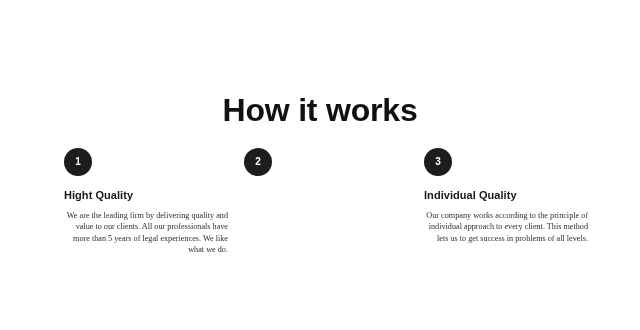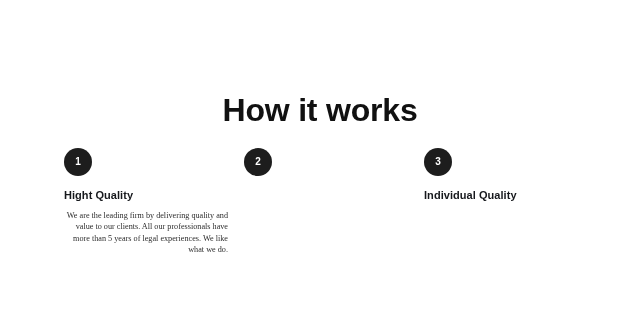--- a/index.html
+++ b/index.html
@@ -107,16 +107,17 @@
       <div class="column-body">We are the leading firm by delivering quality and value to our clients. All our professionals have more than 5 years of legal experiences. We like what we do.</div>
     </div>
 
     <div class="column column-2">
       <div class="step-badge">2</div>
     </div>
 
     <div class="column column-3">
       <div class="step-badge">3</div>
       <div class="column-title">Individual Quality</div>
+      <div class="column-body">Our company works according to the principle of individual approach to every client. This method lets us to get success in problems of all levels.</div>
     </div>
 
   </div>
 </div>
 
 </body></html>

